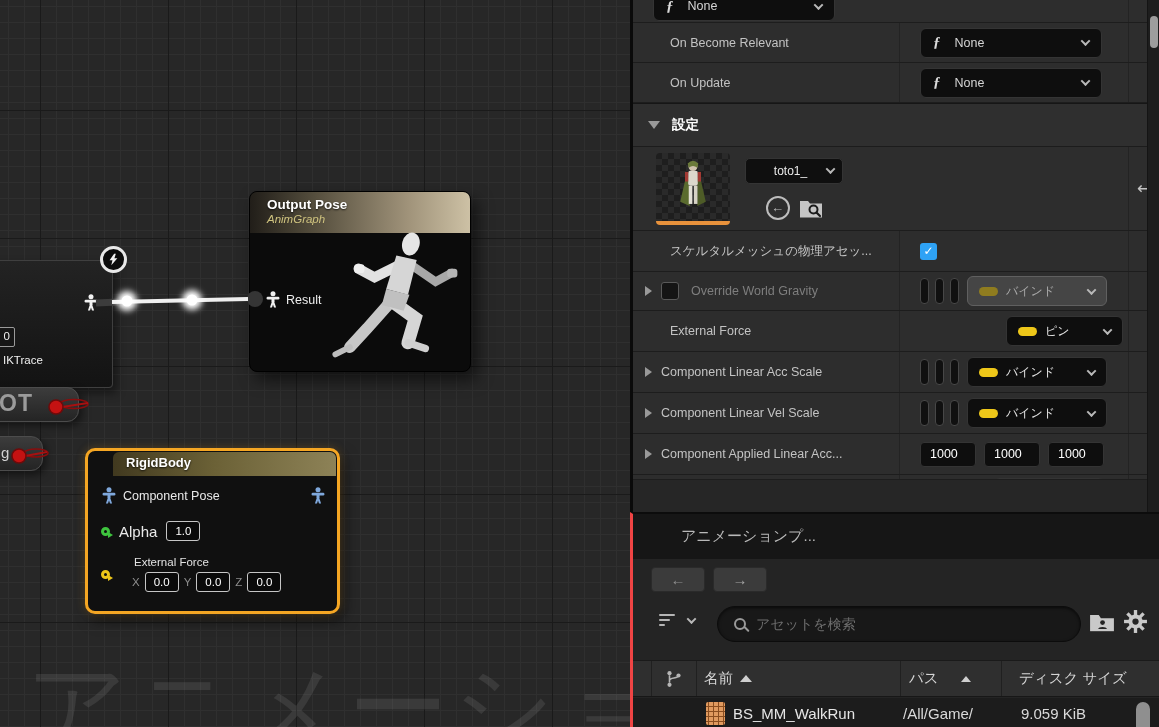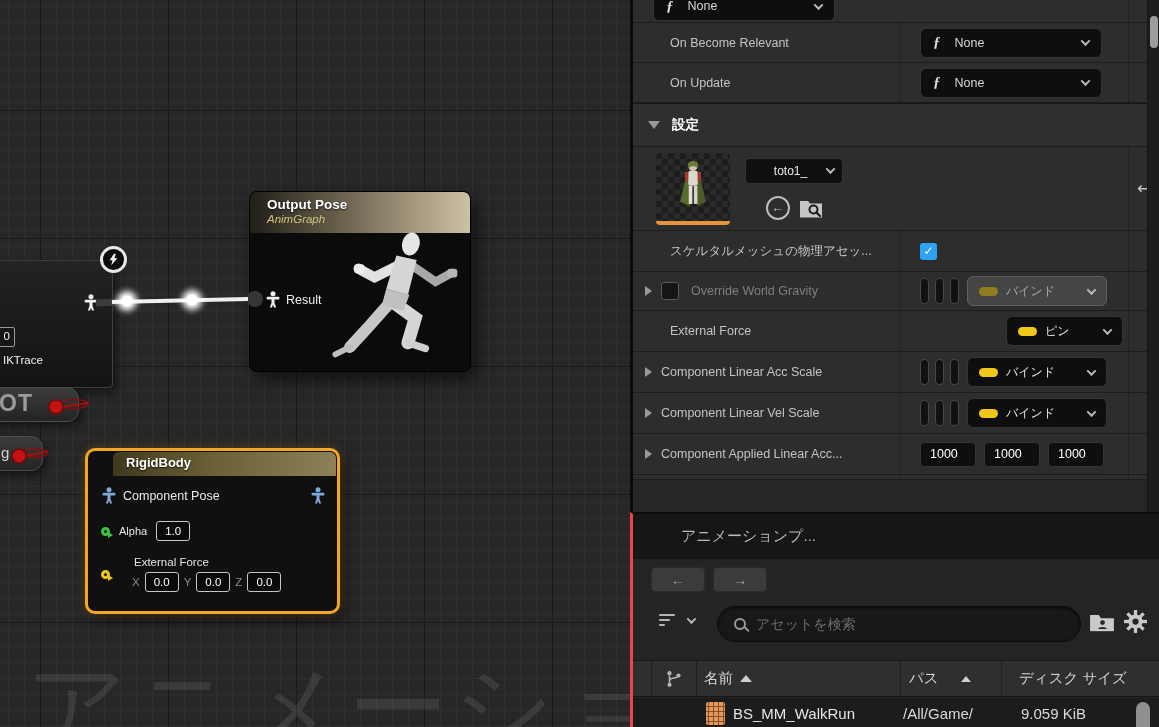--- a/index.html
+++ b/index.html
@@ -83,21 +83,21 @@
   }
   .rb-row-cp { position:absolute; left:14px; top:36px; display:flex; align-items:center; gap:7px; color:#7fa8dc; }
   .rb-row-cp .lbl { font-size:12.5px; color:#e9e9e9; }
   .rb-outpin { position:absolute; left:223px; top:36px; color:#7fa8dc; }
   .pin-donut { display:inline-block; width:9px; height:9px; border-radius:50%; border:3px solid #3ec43e; position:relative; }
   .pin-donut::after { content:''; position:absolute; right:-6px; top:2px; width:0; height:0;
     border-left:5px solid #3ec43e; border-top:3px solid transparent; border-bottom:3px solid transparent; }
   .pin-donut.yellow { border-color:#eec719; }
   .pin-donut.yellow::after { border-left-color:#eec719; }
   .rb-row-alpha { position:absolute; left:13px; top:70px; display:flex; align-items:center; gap:9px; }
-  .rb-row-alpha .lbl { font-size:11px; color:#e9e9e9; }
+  .rb-row-alpha .lbl { font-size:15px; color:#e9e9e9; }
   .val-box { height:20px; background:#0a0a0a; border:1px solid #c6c6c6; border-radius:3px;
     color:#fff; font-size:11.5px; display:flex; align-items:center; justify-content:center; }
   .w34 { width:34px; }
   .rb-ef-label { position:absolute; left:46px; top:105px; font-size:11.5px; color:#e2e2e2; }
   .rb-ef-pin { position:absolute; left:13px; top:119px; }
   .rb-xyz { position:absolute; left:44px; top:121px; display:flex; align-items:center; gap:5px; }
   .axis { font-size:11.5px; color:#8e8e8e; }
 
   
   #details {

